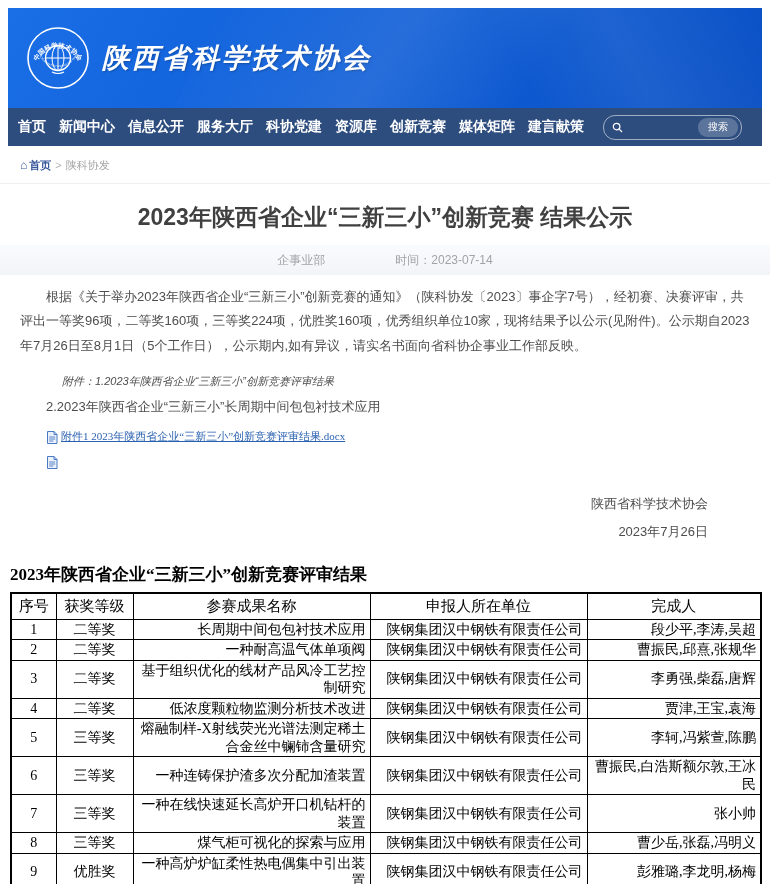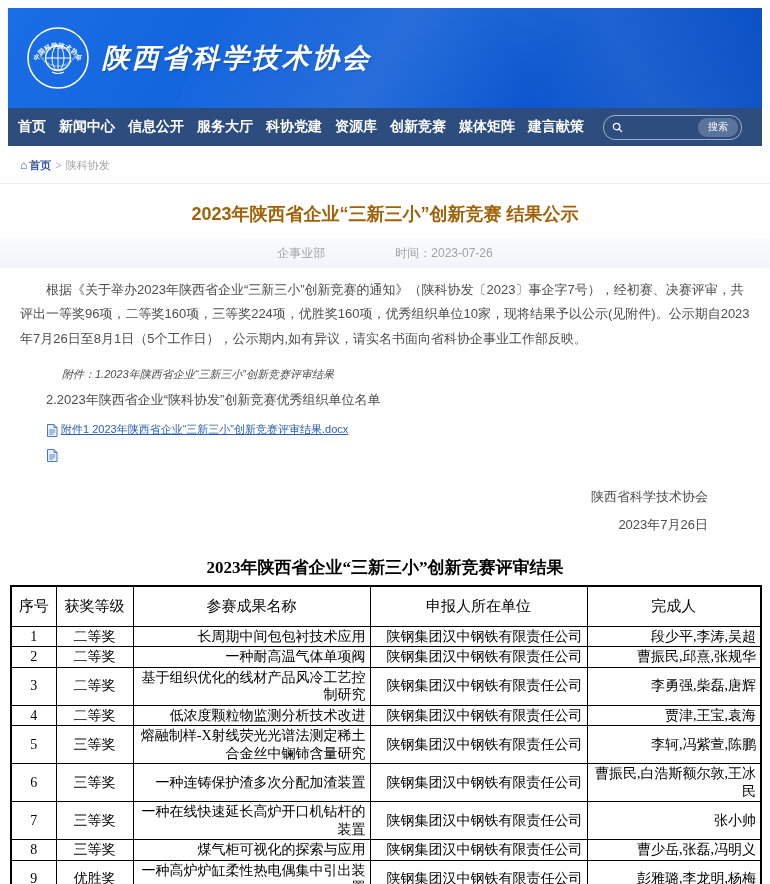--- a/index.html
+++ b/index.html
@@ -56,48 +56,48 @@
     color:#fff;font-size:10px;padding:2.5px 10px;cursor:pointer;white-space:nowrap;
   }
   
   .breadcrumb{padding:12px 0 10px 20px;font-size:11px;color:#a6a6a6;}
   .crumb-home{color:#39589c;text-decoration:none;cursor:pointer;font-weight:bold;}
   .crumb-home .house{font-size:12px;margin-right:2px;}
   .crumb-sep{margin:0 4px;color:#b5b5b5;}
   
   .article{border-top:1px solid #f0f0f0;}
   .article-title{
-    text-align:center;font-size:18px;font-weight:bold;color:#a16207;
+    text-align:center;font-size:23px;font-weight:bold;color:#404040;
     padding:18px 30px 12px;
   }
   .meta-bar{
     height:30px;background:linear-gradient(180deg,#fafbfd,#f2f4f7);
     display:flex;align-items:center;justify-content:center;gap:70px;
     font-size:12px;color:#a0a3a8;
   }
   .article-body{
     margin:10px 20px 16px;font-size:13px;color:#4d4d4d;line-height:1.88;
     text-indent:2em;
   }
   .attach-note1{margin:13px 6px 0 62px;font-size:11px;color:#4d4d4d;font-style:italic;}
   .attach-note2{margin:9px 0 0 46px;font-size:13px;color:#4d4d4d;}
   .attach-links{margin:13px 0 0 46px;}
-  .attach-row{display:flex;align-items:center;margin-bottom:11px;}
+  .attach-row{display:flex;align-items:center;margin-bottom:11px;font-family:Liberation Serif, serif;}
   .doc-icon{width:12px;height:13px;margin-right:3px;flex:0 0 auto;display:inline-block;}
   .attach-link{font-size:11px;color:#2a62b0;text-decoration:underline;cursor:pointer;}
   .signature{margin:22px 62px 0 0;text-align:right;font-size:13px;color:#4d4d4d;line-height:2.1;}
   
   .doc-table-wrap{margin:14px 10px 0;font-family:"Liberation Serif","DejaVu Serif",serif;color:#000;}
-  .doc-table-title{text-align:center;font-size:17px;font-weight:600;padding:4px 0 6px;}
+  .doc-table-title{text-align:left;font-size:17px;font-weight:600;padding:4px 0 6px;}
   table.results{border-collapse:collapse;table-layout:fixed;width:750px;border:2px solid #000;}
   table.results th,table.results td{
     border:1px solid #000;padding:1px 4px;font-size:14px;line-height:1.25;
     vertical-align:middle;word-break:break-all;
   }
-  table.results th{font-size:15px;font-weight:normal;text-align:center;padding:10px 2px;}
+  table.results th{font-size:15px;font-weight:normal;text-align:center;padding:3px 2px;}
   td.c0,td.c1{text-align:center;}
   td.c2,td.c3,td.c4{text-align:right;}
   .colno{width:45px}.colgrade{width:77px}.colname{width:237px}.colunit{width:217px}.colpeople{width:174px}
 </style>
 </head>
 <body>
 
 <div class="page">
 
   <div class="site-header">
@@ -149,25 +149,25 @@
   </div>
 
   <div class="breadcrumb">
     <a class="crumb-home"><span class="house">⌂</span><span>首页</span></a><span class="crumb-sep">&gt;</span><span>陕科协发</span>
   </div>
 
   <div class="article">
     <div class="article-title">2023年陕西省企业“三新三小”创新竞赛 结果公示</div>
     <div class="meta-bar">
       <span>企事业部</span>
-      <span>时间：2023-07-26</span>
+      <span>时间：2023-07-14</span>
     </div>
     <p class="article-body">根据《关于举办2023年陕西省企业“三新三小”创新竞赛的通知》（陕科协发〔2023〕事企字7号），经初赛、决赛评审，共评出一等奖96项，二等奖160项，三等奖224项，优胜奖160项，优秀组织单位10家，现将结果予以公示(见附件)。公示期自2023年7月26日至8月1日（5个工作日），公示期内,如有异议，请实名书面向省科协企事业工作部反映。</p>
     <div class="attach-note1">附件：1.2023年陕西省企业“三新三小”创新竞赛评审结果</div>
-    <div class="attach-note2">2.2023年陕西省企业“陕科协发”创新竞赛优秀组织单位名单</div>
+    <div class="attach-note2">2.2023年陕西省企业“三新三小”长周期中间包包衬技术应用</div>
     <div class="attach-links">
         <div class="attach-row">
           <span class="doc-icon"><svg width="12" height="13" viewBox="0 0 12 13">
               <path d="M1.5 0.5 H8 L11 3.5 V12.5 H1.5 Z" fill="#eaf1fb" stroke="#4a79c4" stroke-width="1"></path>
               <path d="M8 0.5 V3.5 H11" fill="none" stroke="#4a79c4" stroke-width="1"></path>
               <line x1="3.2" y1="6" x2="9.2" y2="6" stroke="#4a79c4" stroke-width="0.9"></line>
               <line x1="3.2" y1="8" x2="9.2" y2="8" stroke="#4a79c4" stroke-width="0.9"></line>
               <line x1="3.2" y1="10" x2="7.2" y2="10" stroke="#4a79c4" stroke-width="0.9"></line>
             </svg></span>
           <a class="attach-link">附件1 2023年陕西省企业“三新三小”创新竞赛评审结果.docx</a>

